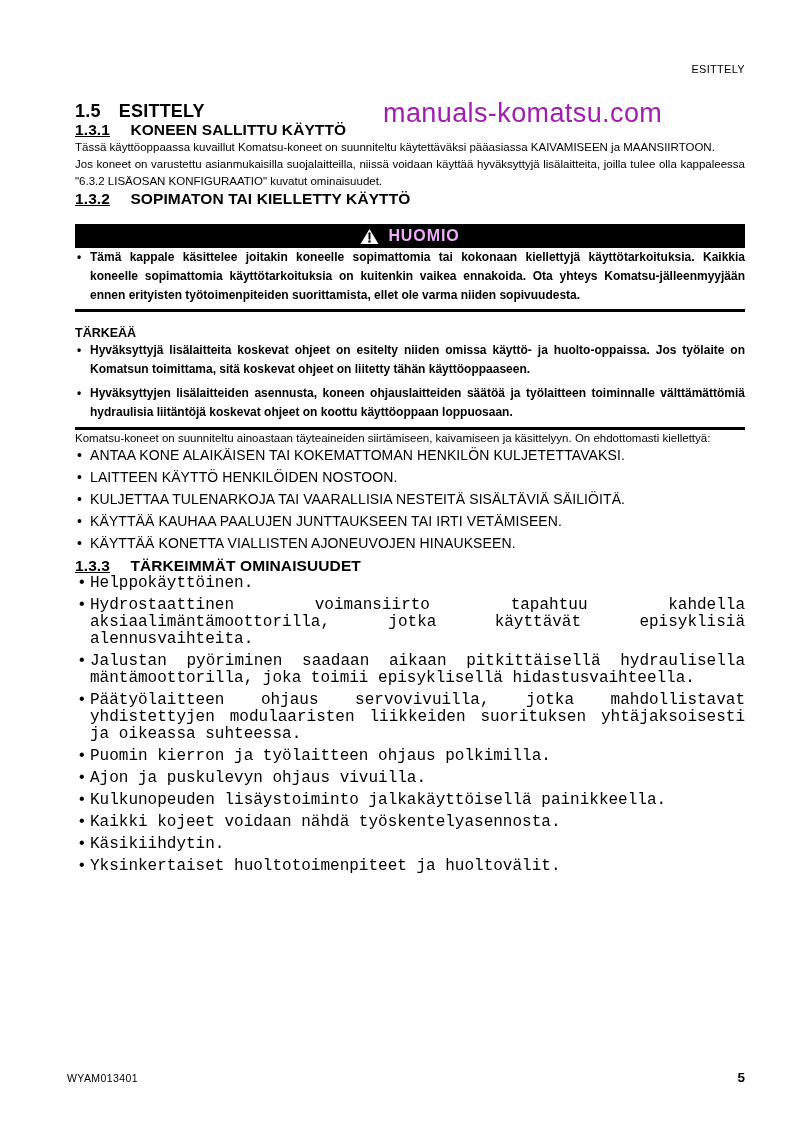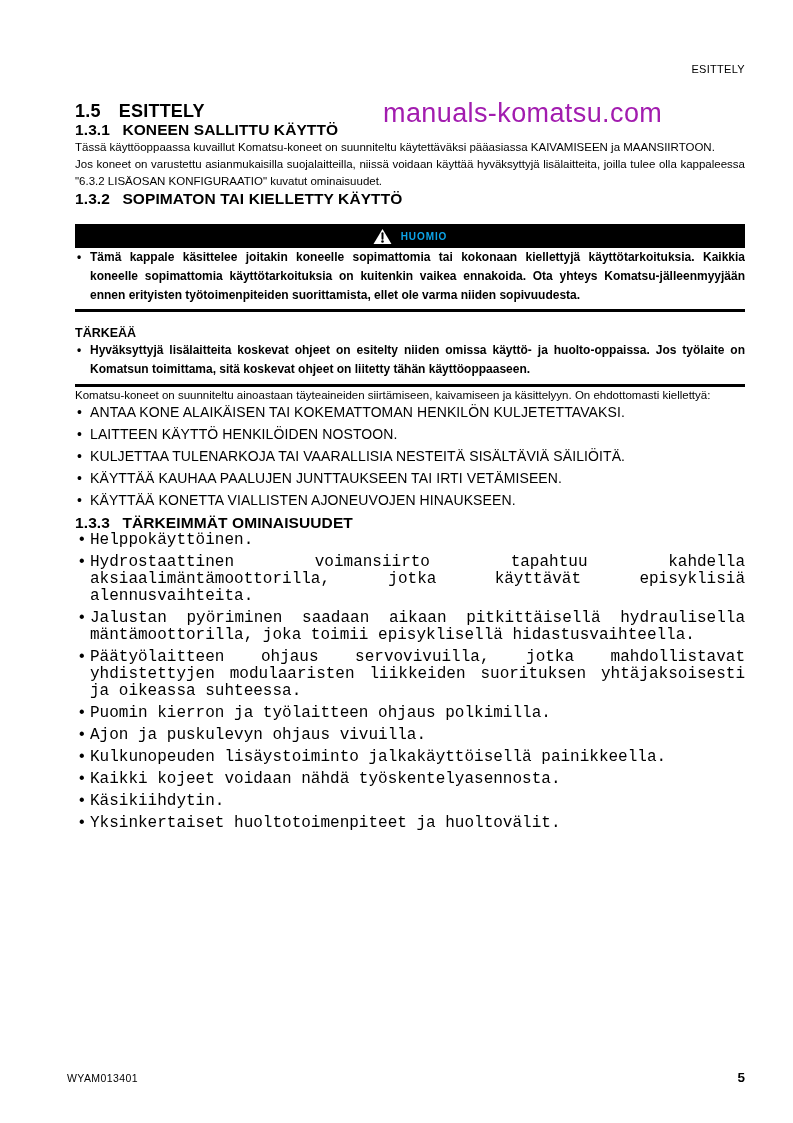--- a/index.html
+++ b/index.html
@@ -44,21 +44,21 @@
     letter-spacing: 0.2px;
   }
   h1 .h-num { margin-right: 13px; }
   h2.h2 {
     margin: 0;
     font-size: 15.5px;
     line-height: 18px;
     font-weight: bold;
     letter-spacing: 0.1px;
   }
-  h2 .h-num { margin-right: 8px; }
+  h2 .h-num { margin-right: 16px; text-decoration: underline; }
   .h2-131 { margin-top: 31px; }
   .h2-132 { margin-top: 25px; }
   .h2-133 { margin-top: 23px; }
   p.body {
     margin: 0;
     font-size: 11.5px;
     line-height: 17px;
     text-align: justify;
   }
   .p1 { margin-top: 12px; }
@@ -68,23 +68,23 @@
     margin-top: 16px;
     height: 24px;
     background: #000000;
     display: flex;
     align-items: center;
     justify-content: center;
     gap: 9px;
   }
   .warn-icon svg { display: block; width: 19px; height: 17px; }
   .warn-label {
-    color: #0ea5e9;
-    font-weight: bold;
-    font-size: 10px;
+    color: #f0abfc;
+    font-weight: bold;
+    font-size: 16px;
     letter-spacing: 0.9px;
   }
   ul.blist {
     margin: 0;
     padding: 0;
     list-style: none;
   }
   ul.blist li {
     position: relative;
     padding-left: 15px;
@@ -190,20 +190,21 @@
         <li><span>Tämä kappale käsittelee joitakin koneelle sopimattomia tai kokonaan kiellettyjä käyttötarkoituksia. Kaikkia koneelle sopimattomia käyttötarkoituksia on kuitenkin vaikea ennakoida. Ota yhteys Komatsu-jälleenmyyjään ennen erityisten työtoimenpiteiden suorittamista, ellet ole varma niiden sopivuudesta.</span></li>
       </ul>
 
     <div class="rule"></div>
 
     <div class="imp-label">TÄRKEÄÄ</div>
     <ul class="blist imp-list">
 
         <li><span>Hyväksyttyjä lisälaitteita koskevat ohjeet on esitelty niiden omissa käyttö- ja huolto-oppaissa. Jos työlaite on Komatsun toimittama, sitä koskevat ohjeet on liitetty tähän käyttöoppaaseen.</span></li>
 
+        <li><span>Hyväksyttyjen lisälaitteiden asennusta, koneen ohjauslaitteiden säätöä ja työlaitteen toiminnalle välttämättömiä hydraulisia liitäntöjä koskevat ohjeet on koottu käyttöoppaan loppuosaan.</span></li>
       </ul>
 
     <div class="rule rule-2"></div>
 
     <p class="body intro">Komatsu-koneet on suunniteltu ainoastaan täyteaineiden siirtämiseen, kaivamiseen ja käsittelyyn. On ehdottomasti kiellettyä:</p>
 
     <ul class="blist prohibit-list">
 
         <li><span>ANTAA KONE ALAIKÄISEN TAI KOKEMATTOMAN HENKILÖN KULJETETTAVAKSI.</span></li>
 

